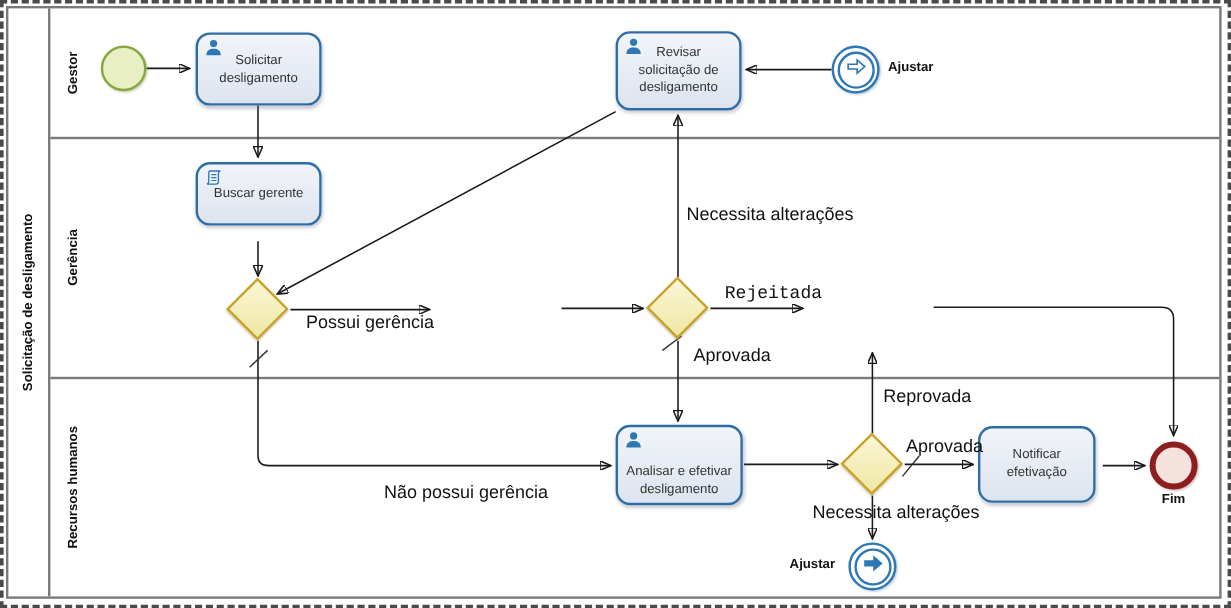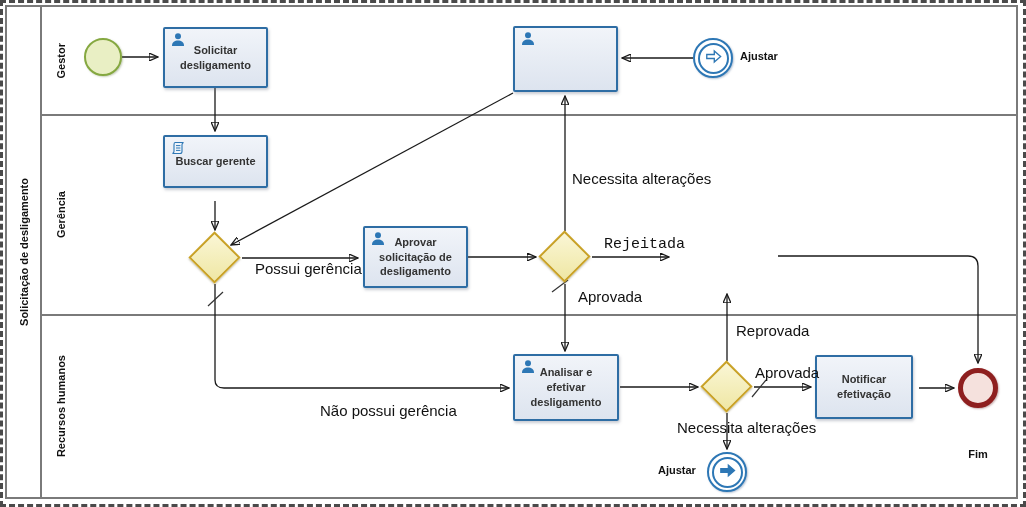--- a/index.html
+++ b/index.html
@@ -11,23 +11,23 @@
   .lanes{position:absolute;left:35px;top:0;right:0;bottom:0;display:flex;flex-direction:column;}
   .lane{position:relative;}
   .lane-1{height:107px;border-bottom:2px solid #7a7a7a;}
   .lane-2{height:198px;border-bottom:2px solid #7a7a7a;}
   .lane-3{flex:1;}
   .lane-label{position:absolute;left:6px;top:0;bottom:0;width:26px;display:flex;align-items:center;justify-content:center;}
   svg.edges{position:absolute;left:0;top:0;width:1026px;height:507px;z-index:2;}
   svg.edges path,svg.edges line{fill:none;stroke:#1a1a1a;stroke-width:1.3;}
   svg.edges .slash{stroke:#333;stroke-width:1.2;}
   .node{position:absolute;z-index:3;box-sizing:border-box;}
-  .task{border:2px solid #2e6da4;border-radius:2px;background:linear-gradient(180deg,#f1f4f9 0%,#dde4ef 100%);
+  .task{border:2px solid #2e6da4;border-radius:12px;background:linear-gradient(180deg,#f1f4f9 0%,#dde4ef 100%);
         box-shadow:1px 2px 3px rgba(100,110,130,.35);display:flex;align-items:center;justify-content:center;
-        text-align:center;font-size:11px;color:#333;padding:3px 5px;line-height:1.35;font-weight:bold;}
+        text-align:center;font-size:11px;color:#333;padding:3px 5px;line-height:1.35;}
   .task-icon{position:absolute;top:3px;left:5px;width:16px;height:16px;}
   .gateway{width:37px;height:37px;transform:rotate(45deg);border:2px solid #c9a227;
            background:linear-gradient(135deg,#faf6d5 0%,#efe7a4 100%);box-shadow:1px 1px 2px rgba(120,110,60,.4);}
   .event{border-radius:50%;}
   .event-start{width:38px;height:38px;border:2px solid #85a840;background:#e9efc4;box-shadow:1px 1px 2px rgba(110,130,80,.4);}
   .event-end{width:40px;height:40px;border:5px solid #8e1f1f;background:#f5e1dd;box-shadow:1px 1px 2px rgba(120,60,60,.4);}
   .event-link{width:40px;height:40px;border:2px solid #2d77b5;background:#fff;display:flex;align-items:center;justify-content:center;box-shadow:1px 1px 2px rgba(80,110,150,.4);}
   .event-link-inner{width:31px;height:31px;border:2px solid #2d77b5;border-radius:50%;box-sizing:border-box;display:flex;align-items:center;justify-content:center;}
   .flow-label{position:absolute;z-index:4;font-size:15px;color:#111;white-space:nowrap;}
   .event-label{position:absolute;z-index:4;font-size:11px;font-weight:bold;color:#111;white-space:nowrap;}
@@ -135,34 +135,26 @@
     <span>Buscar gerente</span>
   </div>
 
   <div class="node task" style="left:513px;top:26px;width:105px;height:66px;">
     <span class="task-icon">
       <svg width="16" height="16" viewBox="0 0 16 16">
           <circle cx="8" cy="4.3" r="3" fill="#2d77b5"></circle>
           <path d="M2,14 C2,10 4.8,8.6 8,8.6 C11.2,8.6 14,10 14,14 Z" fill="#2d77b5"></path>
         </svg>
     </span>
-  </div>
-
-  <div class="node task" style="left:363px;top:226px;width:105px;height:62px;">
-    <span class="task-icon">
-      <svg width="16" height="16" viewBox="0 0 16 16">
-          <circle cx="8" cy="4.3" r="3" fill="#2d77b5"></circle>
-          <path d="M2,14 C2,10 4.8,8.6 8,8.6 C11.2,8.6 14,10 14,14 Z" fill="#2d77b5"></path>
-        </svg>
-    </span>
-    <span>Aprovar solicitação de desligamento</span>
+    <span>Revisar solicitação de desligamento</span>
   </div>
 
 
-  <div class="node task" style="left:513px;top:354px;width:106px;height:67px;">
+
+  <div class="node task" style="left:513px;top:354px;width:106px;height:67px;align-items:flex-end;">
     <span class="task-icon">
       <svg width="16" height="16" viewBox="0 0 16 16">
           <circle cx="8" cy="4.3" r="3" fill="#2d77b5"></circle>
           <path d="M2,14 C2,10 4.8,8.6 8,8.6 C11.2,8.6 14,10 14,14 Z" fill="#2d77b5"></path>
         </svg>
     </span>
     <span>Analisar e efetivar desligamento</span>
   </div>
 
   <div class="node task" style="left:815px;top:355px;width:98px;height:64px;">
@@ -177,14 +169,14 @@
   <div class="flow-label" style="left:320px;top:366px;margin-top:36px;">Não possui gerência</div>
   <div class="flow-label" style="left:604px;top:236px;font-family:Liberation Mono, monospace;">Rejeitada</div>
   <div class="flow-label" style="left:578px;top:288px;">Aprovada</div>
   <div class="flow-label" style="left:572px;top:170px;">Necessita alterações</div>
   <div class="flow-label" style="left:736px;top:322px;">Reprovada</div>
   <div class="flow-label" style="left:755px;top:364px;">Aprovada</div>
   <div class="flow-label" style="left:677px;top:419px;">Necessita alterações</div>
 
   <div class="event-label" style="left:740px;top:50px;">Ajustar</div>
   <div class="event-label" style="left:658px;top:464px;">Ajustar</div>
-  <div class="event-label" style="left:958px;top:410px;width:40px;text-align:center;margin-top:38px;">Fim</div>
+  <div class="event-label" style="left:958px;top:410px;width:40px;text-align:center;">Fim</div>
 </div>
 
 </body></html>

